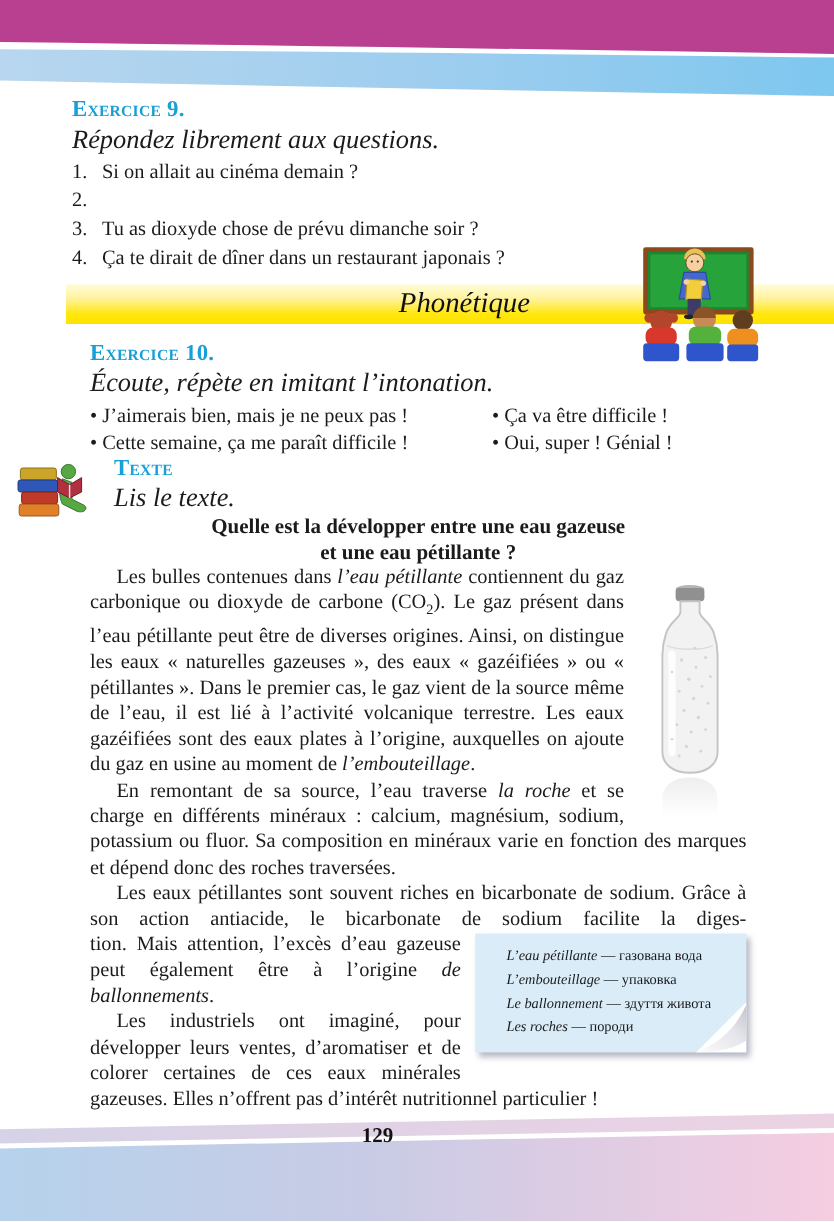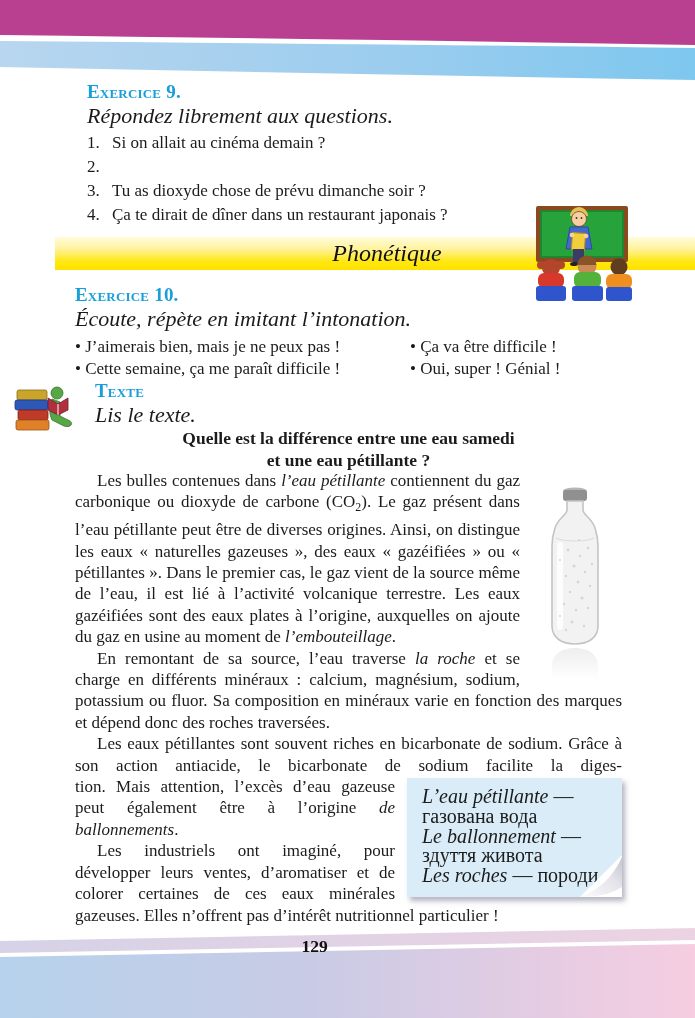--- a/index.html
+++ b/index.html
@@ -7,21 +7,21 @@
         font-family:"Liberation Serif","DejaVu Serif",serif;color:#1b1b1b;}
   svg{display:block;}
   
   .deco-top{position:absolute;left:0;top:0;}
   .deco-bottom{position:absolute;left:0;top:925px;}
   
   .exh{margin:0;font-size:19px;line-height:23px;font-weight:bold;color:#189fd8;
        font-variant:small-caps;letter-spacing:.2px;}
   .instr{margin:2px 0 0 0;font-style:italic;font-size:22px;line-height:22px;}
   
-  .ex9{position:absolute;left:87px;top:80px;width:547px;}
+  .ex9{position:absolute;left:60px;top:80px;width:547px;}
   .qlist{margin-top:4px;}
   .qrow{display:flex;font-size:17px;line-height:24px;}
   .qnum{width:25px;flex:0 0 25px;}
   
   .banner{position:absolute;left:55px;top:237px;width:640px;height:33px;z-index:1;
           background:linear-gradient(180deg,#fffcd9 0%,#fff3a0 35%,#ffe70e 75%,#ffe100 100%);}
   .banner-text{text-align:center;font-size:24px;font-weight:normal;font-style:italic;
                line-height:33px;color:#111;padding-left:24px;}
   .clipart{position:absolute;left:480px;top:202px;z-index:2;}
   
@@ -39,22 +39,22 @@
   
   .article{position:absolute;left:75px;top:470px;width:547px;font-size:17px;
            line-height:21.4px;text-align:justify;}
   .article p{margin:0;text-indent:22px;}
   .article p.noind{text-indent:0;}
   .force-just{text-align-last:justify;}
   sub{font-size:70%;}
   .bottle-float{float:right;width:92px;height:214px;margin:0 0 4px 10px;position:relative;}
   .bottle-float svg{position:absolute;top:10px;right:2px;}
   
-  .vocab{float:right;width:188px;margin:2px 0 6px 12px;padding:9px 12px 11px 15px;
-         background:#d9ecf7;position:relative;font-size:20px;line-height:19.8px;
+  .vocab{float:right;width:188px;margin:2px 0 6px 12px;padding:9px 12px 11px 26px;
+         background:#d9ecf7;position:relative;font-size:12px;line-height:19.8px;
          box-shadow:3px 4px 5px rgba(110,110,135,.5);text-align:left;}
   .ventry{text-indent:0;}
   .vocab .curl{position:absolute;right:0;bottom:0;}
   i{font-style:italic;}
   .pagenum{position:absolute;left:0;top:936px;width:629px;text-align:center;
            font-weight:bold;font-size:17.5px;z-index:5;color:#111;}
 </style>
 </head>
 <body>
 
@@ -155,21 +155,21 @@
     <path d="M34 22 L44 28 L54 22 L54 34 L44 39 L34 34 Z" fill="#b03040" stroke="#6e1b26" stroke-width="0.8"></path>
     <path d="M44 28 L44 39" stroke="#f2dede" stroke-width="1.2"></path>
   </svg>
 
   <section class="textehead">
     <h2 class="exh">Texte</h2>
     <p class="instr">Lis le texte.</p>
   </section>
 
   <div class="title">
-    <div>Quelle est la différence entre une eau samedi</div>
+    <div>Quelle est la développer entre une eau gazeuse</div>
     <div>et une eau pétillante ?</div>
   </div>
 
   <section class="article">
     <p>
       <span class="bottle-float">
           <svg width="90" height="200" viewBox="0 0 90 200">
         <defs>
           <linearGradient id="fadeWhite" x1="0" y1="0" x2="0" y2="1">
             <stop offset="0" stop-color="#ffffff" stop-opacity="0"></stop>
@@ -210,20 +210,21 @@
               <circle cx="49" cy="60" r="1.1"></circle>
         </g>
       </svg>
         </span><span><span>Les bulles contenues dans </span><i>l’eau pétillante</i><span> contiennent du gaz carbonique ou dioxyde de carbone (CO</span><sub>2</sub><span>). Le gaz présent dans l’eau pétillante peut être de diverses origines. Ainsi, on distingue les eaux « naturelles gazeuses », des eaux « gazéifiées » ou « pétillantes ». Dans le premier cas, le gaz vient de la source même de l’eau, il est lié à l’activité volcanique terrestre. Les eaux gazéifiées sont des eaux plates à l’origine, auxquelles on ajoute du gaz en usine au moment de </span><i>l’embouteillage</i><span>.</span></span>
     </p>
     <p><span><span>En remontant de sa source, l’eau traverse </span><i>la roche</i><span> et se charge en différents minéraux : calcium, magnésium, sodium, potassium ou fluor. Sa composition en minéraux varie en fonction des marques et dépend donc des roches traversées.</span></span></p>
     <p class="force-just"><span><span>Les eaux pétillantes sont souvent riches en bicarbonate de sodium. Grâce à son action antiacide, le bicarbonate de sodium facilite la diges-</span></span></p>
 
     <div class="vocab">
       <div class="ventry"><i>L’eau pétillante</i><span> — газована вода</span></div>
+      <div class="ventry"><i>L’embouteillage</i><span> — упаковка</span></div>
       <div class="ventry"><i>Le ballonnement</i><span> — здуття живота</span></div>
       <div class="ventry"><i>Les roches</i><span> — породи</span></div>
       <svg class="curl" width="42" height="42" viewBox="0 0 42 42">
         <defs>
           <linearGradient id="curlg" x1="0" y1="1" x2="1" y2="0">
             <stop offset="0" stop-color="#fdfdfd"></stop>
             <stop offset="0.6" stop-color="#e4e4ea"></stop>
             <stop offset="1" stop-color="#c4c4ce"></stop>
           </linearGradient>
         </defs>

